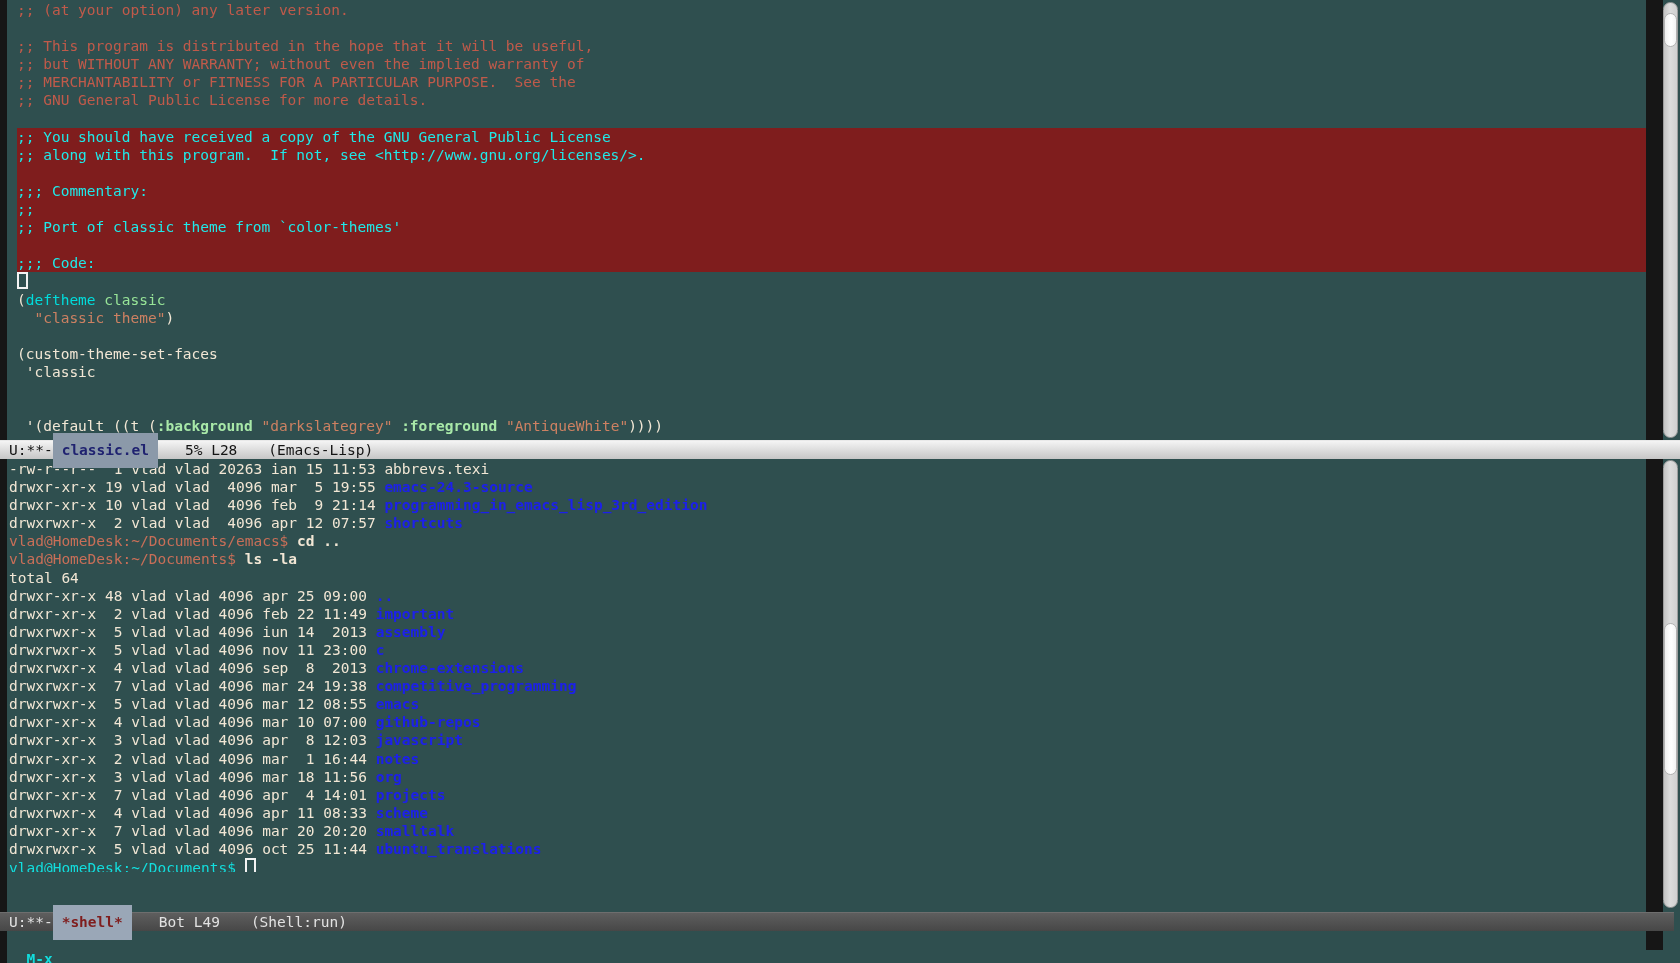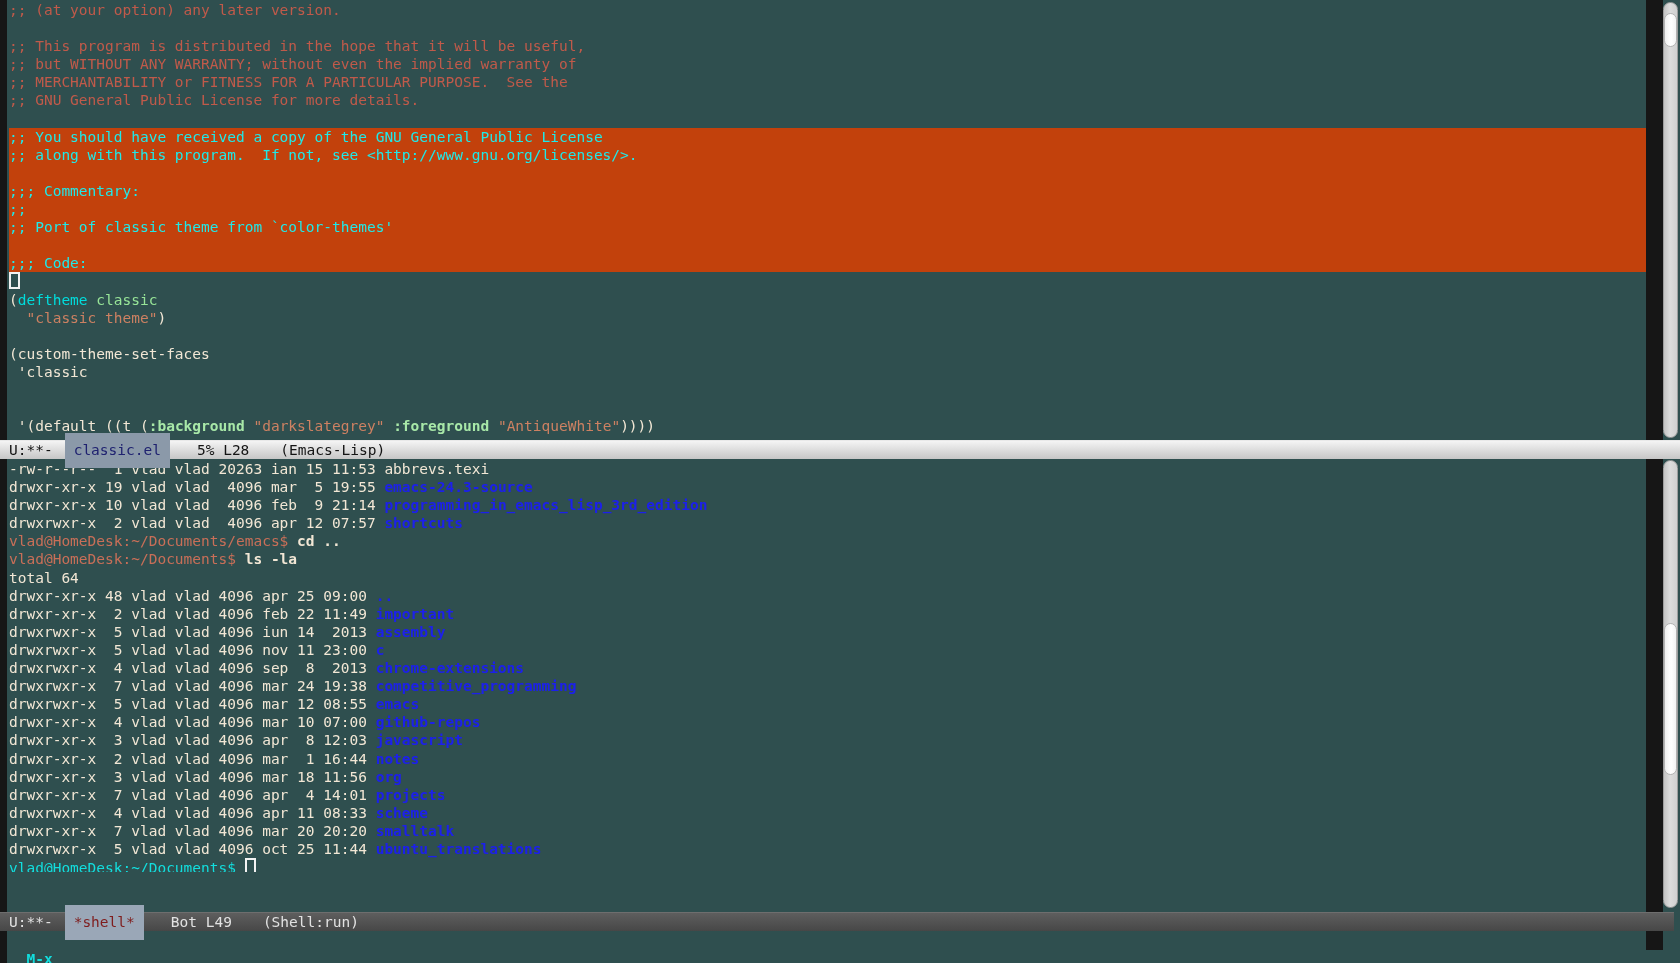--- a/index.html
+++ b/index.html
@@ -6,21 +6,21 @@
   body{
     width:1680px;height:963px;position:relative;overflow:hidden;
     background:#2f4f4f;
     font-family:"DejaVu Sans Mono","Liberation Mono",monospace;
     font-size:14.5px;
   }
   .abs{position:absolute;}
   
   .buffer{position:absolute;left:7px;width:1638px;padding-left:2px;overflow:hidden;}
   .line{height:18.1px;line-height:18.1px;white-space:pre;}
-  .line.region{background:#c2410c;}
+  .line.region{background:#7f1d1d;}
   .line.region span{color:#1fe9e9 !important;}
   
   .c-comment{color:#c05a4a;}
   .c-def{color:#f2e7d5;}
   .c-kw{color:#00dcdc;}
   .c-fn{color:#98e598;}
   .c-str{color:#cd8162;}
   .c-kwb{color:#a8e8a8;font-weight:bold;}
   .c-dir{color:#1c20ea;font-weight:bold;}
   .c-prompt{color:#c96f58;}
@@ -35,21 +35,21 @@
   .gutter-right{left:1646px;top:0;width:17px;height:950px;background:#161616;z-index:1;}
   
   .modeline{height:19px;line-height:19px;white-space:pre;z-index:3;display:flex;align-items:center;}
   .modeline-top{left:0;top:440px;width:1680px;
     background:linear-gradient(#f4f4f4,#c6c6c6);color:#141414;
     border-top:1px solid #e9e9e9;box-sizing:border-box;}
   .modeline-bottom{left:0;top:912px;width:1674px;
     background:linear-gradient(#5e5e5e,#474747);color:#e2e2e2;
     border-top:1px solid #6e6e6e;box-sizing:border-box;}
   .ml-prefix{margin-left:9px;}
-  .ml-buffer{margin-left:12px;padding:8px 9px;font-weight:normal;}
+  .ml-buffer{padding:8px 9px;font-weight:bold;}
   .modeline-top .ml-buffer{background:#8b99a9;color:#1f2270;}
   .modeline-bottom .ml-buffer{background:#9aa7b7;color:#7f1d1d;}
   .ml-pos{margin-left:27px;}
   .ml-mode{margin-left:31px;}
   
   .minibuffer{left:7px;top:931px;width:1600px;height:19px;line-height:19px;
     padding-left:2px;white-space:pre;font-weight:bold;}
   
   .sb-track{left:1663px;width:15px;z-index:2;border-radius:8px;
     background:linear-gradient(to right,#c3c3c3,#dcdcdc 45%,#d0d0d0);
@@ -57,21 +57,21 @@
   .sb-thumb{left:1664px;width:13px;z-index:3;border-radius:7px;
     background:linear-gradient(to right,#ededed,#ffffff 55%,#f3f3f3);
     border:1px solid #b2b2b2;box-sizing:border-box;}
 </style>
 </head>
 <body>
 
 <div class="abs fringe-left"></div>
 <div class="abs gutter-right"></div>
 
-<div id="editor-buffer" class="buffer" style="top:1px;height:438px;">
+<div id="editor-buffer" class="buffer" style="top:1px;height:438px;margin-left:8px;">
     <div class="line"><span class="c-comment">;; (at your option) any later version.</span></div>
     <div class="line"></div>
     <div class="line"><span class="c-comment">;; This program is distributed in the hope that it will be useful,</span></div>
     <div class="line"><span class="c-comment">;; but WITHOUT ANY WARRANTY; without even the implied warranty of</span></div>
     <div class="line"><span class="c-comment">;; MERCHANTABILITY or FITNESS FOR A PARTICULAR PURPOSE.  See the</span></div>
     <div class="line"><span class="c-comment">;; GNU General Public License for more details.</span></div>
     <div class="line"></div>
     <div class="line region"><span class="c-comment">;; You should have received a copy of the GNU General Public License</span></div>
     <div class="line region"><span class="c-comment">;; along with this program.  If not, see &lt;http://www.gnu.org/licenses/&gt;.</span></div>
     <div class="line region"></div>

